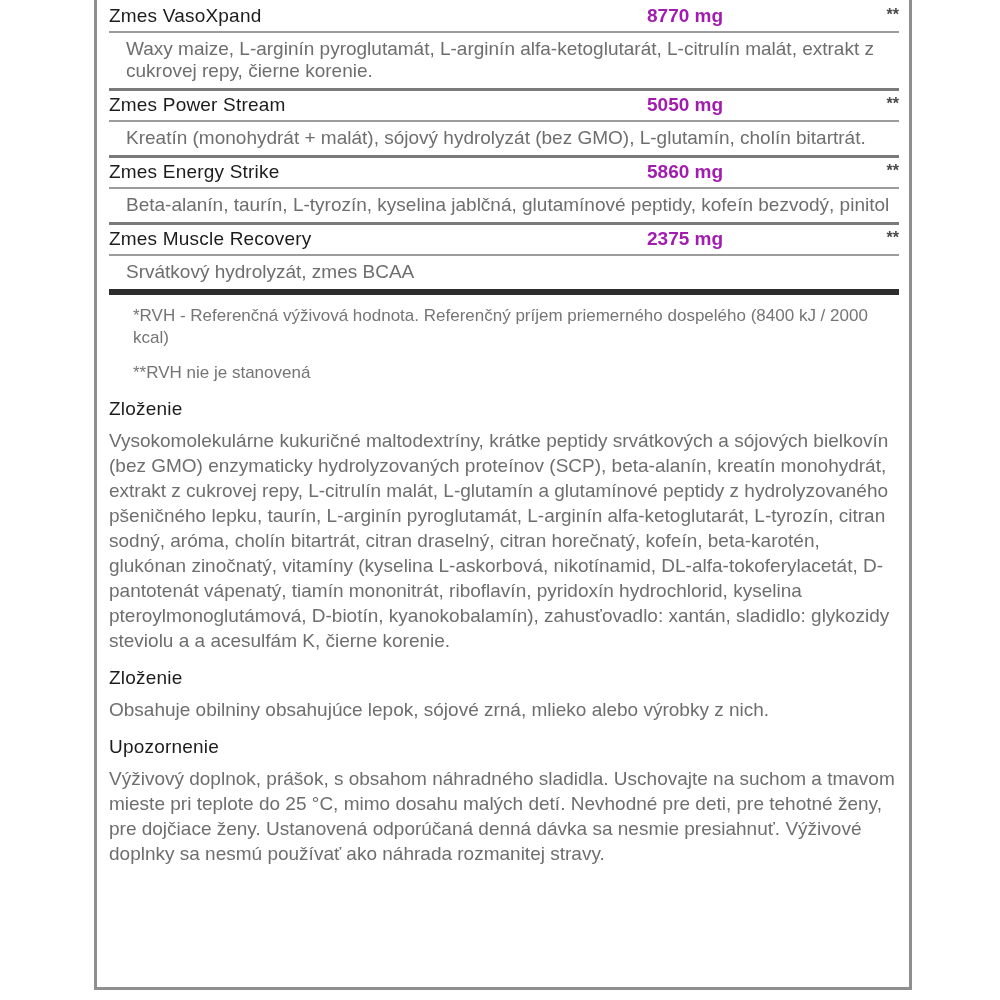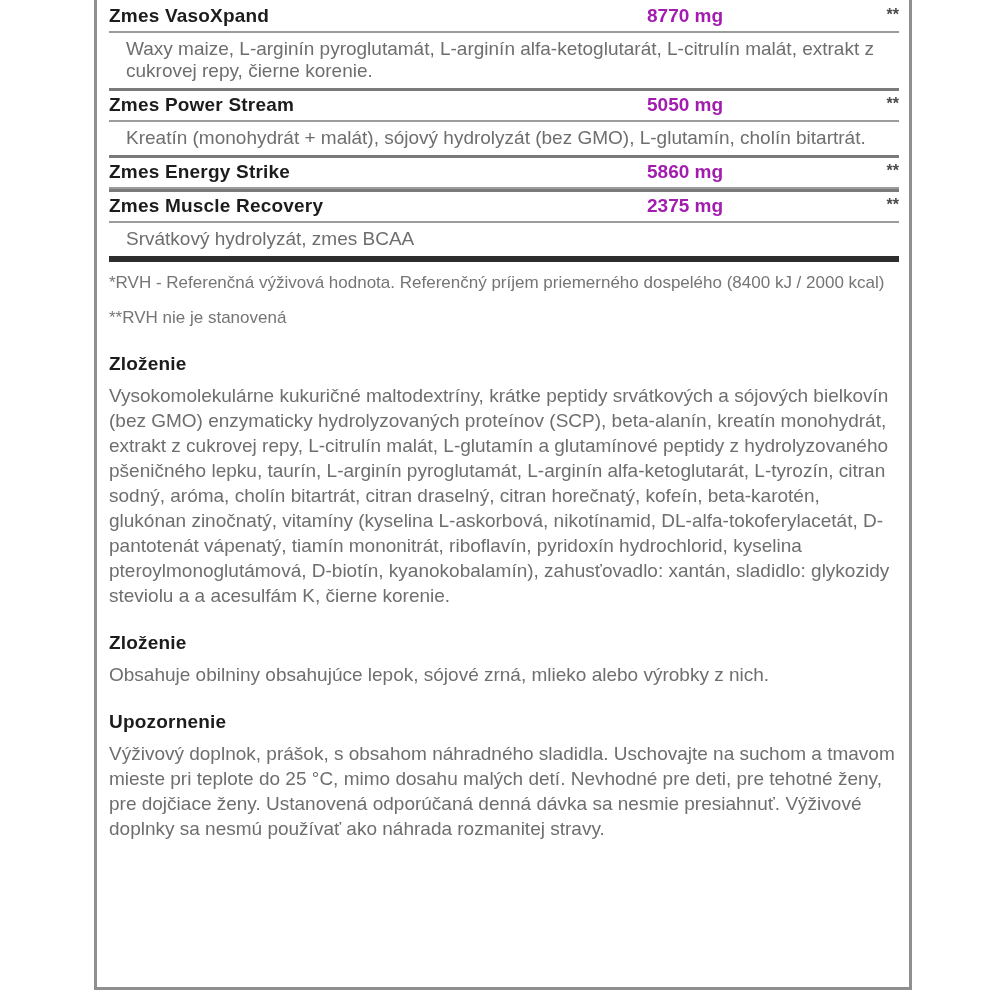--- a/index.html
+++ b/index.html
@@ -26,21 +26,21 @@
     background: #ffffff;
   }
   .blend-title-row {
     display: flex;
     align-items: flex-start;
     padding: 3px 0 4px 0;
   }
   .blend-name {
     flex: 0 0 538px;
     font-size: 19px;
-    font-weight: bold;
+    font-weight: normal;
     color: #1c1c1c;
     letter-spacing: 0.2px;
   }
   .blend-amount {
     flex: 1 1 auto;
     font-size: 19px;
     font-weight: bold;
     color: #a21caf;
   }
   .blend-stars {
@@ -58,27 +58,28 @@
     padding: 5px 0 6px 17px;
     font-size: 19px;
     line-height: 22px;
     color: #6e6e6e;
   }
   .footnote {
     font-size: 17px;
     line-height: 22px;
     color: #757575;
     margin-top: 10px;
+    margin-left: 24px;
   }
   .footnote-2 { margin-top: 13px; }
   .section-heading {
     font-size: 19px;
-    font-weight: bold;
+    font-weight: normal;
     color: #1c1c1c;
-    margin-top: 24px;
+    margin-top: 14px;
     letter-spacing: 0.2px;
   }
   .section-body {
     font-size: 19px;
     line-height: 25px;
     color: #6e6e6e;
     margin-top: 8px;
     padding-right: 4px;
   }
 </style>
@@ -104,20 +105,21 @@
   <div class="divider-thin"></div>
   <div class="blend-ingredients">Kreatín (monohydrát + malát), sójový hydrolyzát (bez GMO), L-glutamín, cholín bitartrát.</div>
   <div class="divider-mid"></div>
 
   <div class="blend-title-row">
     <div class="blend-name">Zmes Energy Strike</div>
     <div class="blend-amount">5860 mg</div>
     <div class="blend-stars">**</div>
   </div>
   <div class="divider-thin"></div>
+  <div class="blend-ingredients">Beta-alanín, taurín, L-tyrozín, kyselina jablčná, glutamínové peptidy, kofeín bezvodý, pinitol</div>
   <div class="divider-mid"></div>
 
   <div class="blend-title-row">
     <div class="blend-name">Zmes Muscle Recovery</div>
     <div class="blend-amount">2375 mg</div>
     <div class="blend-stars">**</div>
   </div>
   <div class="divider-thin"></div>
   <div class="blend-ingredients">Srvátkový hydrolyzát, zmes BCAA</div>
   <div class="divider-heavy"></div>

